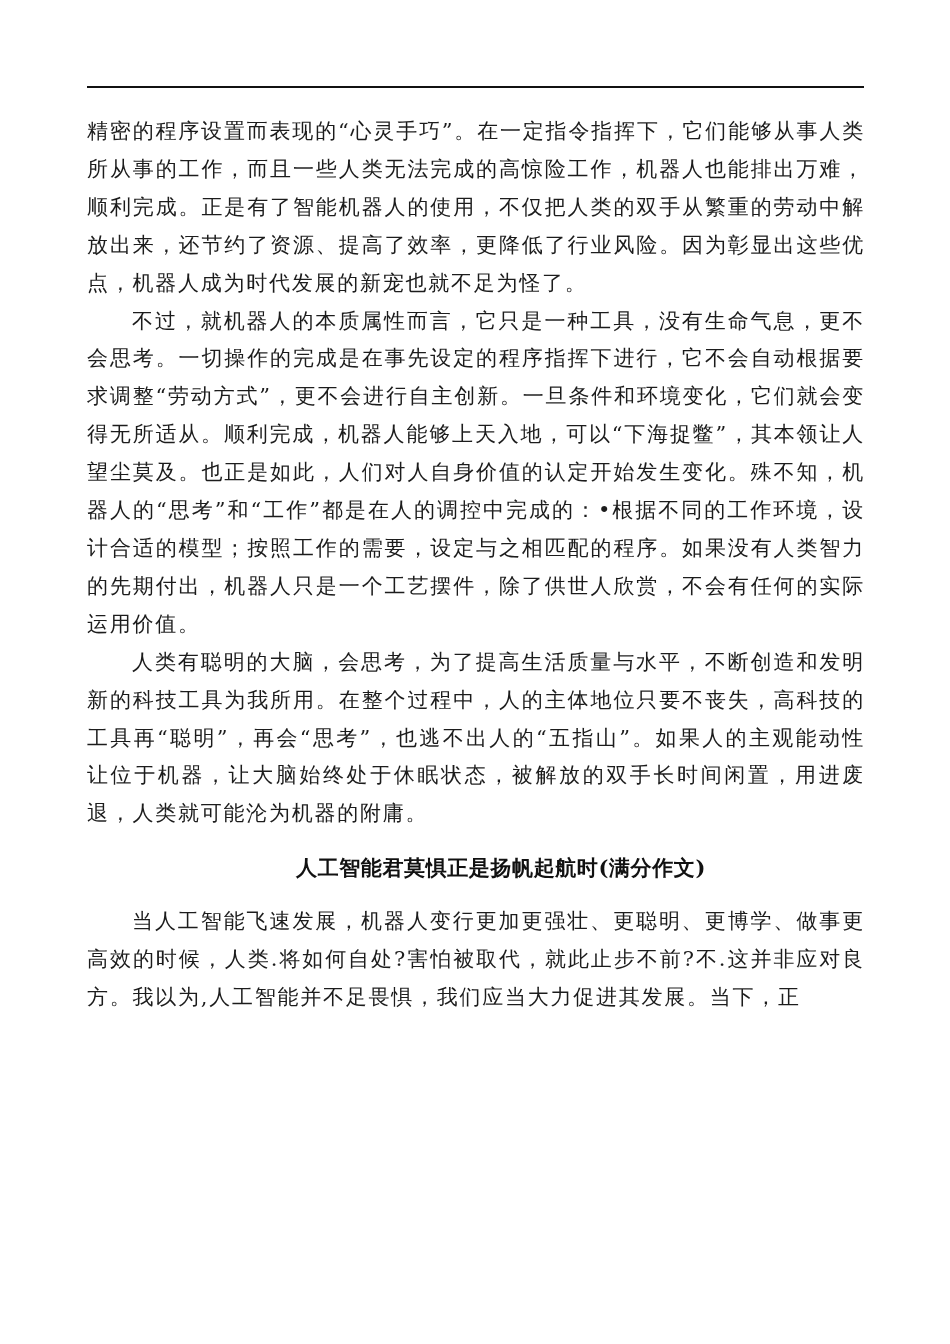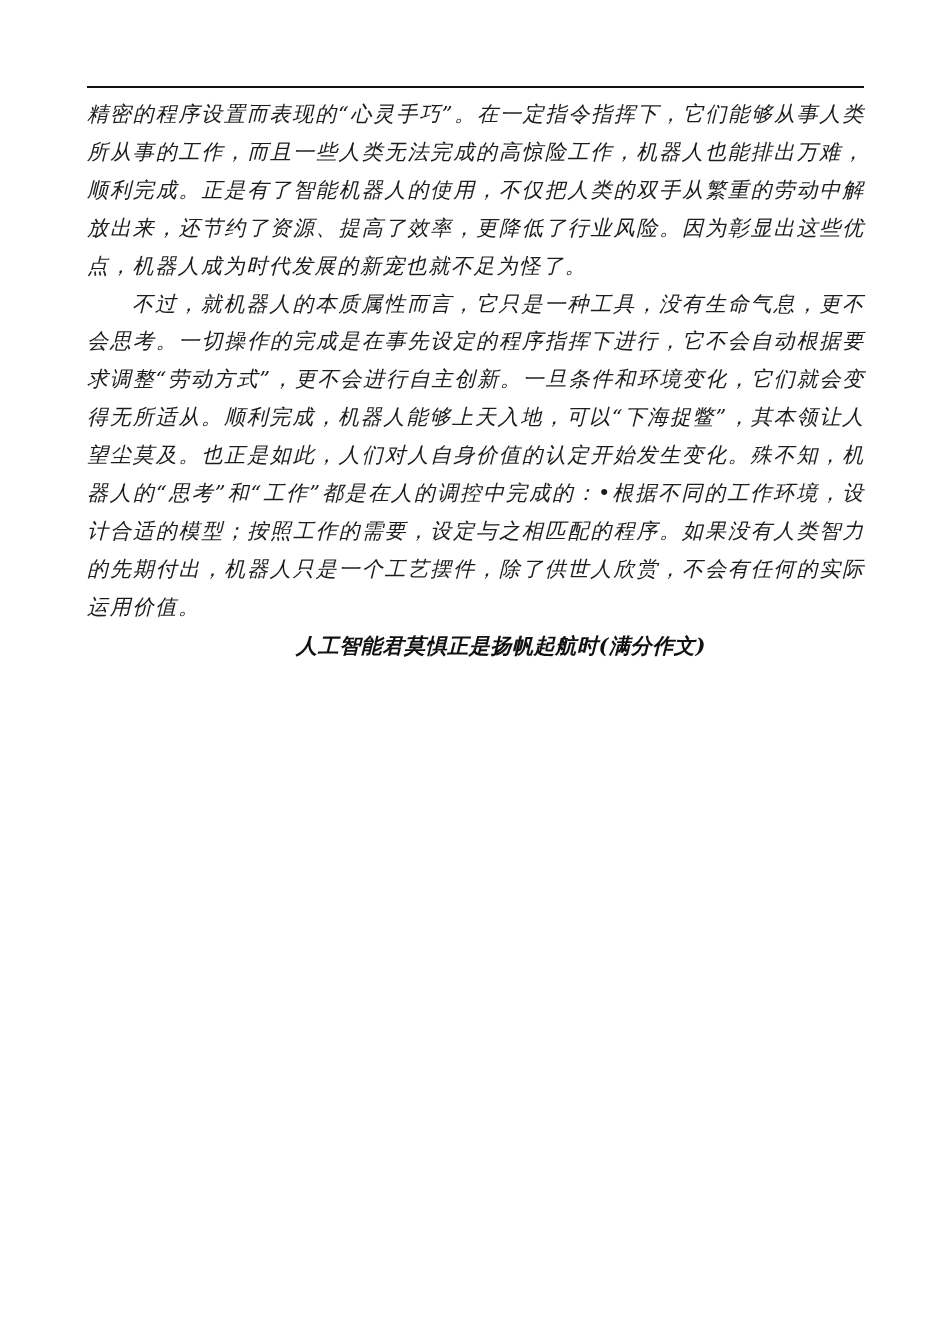--- a/index.html
+++ b/index.html
@@ -25,53 +25,54 @@
     position: absolute;
     left: 87px;
     top: 86px;
     width: 777px;
     height: 2px;
     background: #111111;
   }
   .body-text {
     position: absolute;
     left: 87px;
-    top: 96px;
+    top: 113px;
     width: 778px;
-    font-style: italic;
   }
   .para {
     margin: 0;
     font-size: 21px;
     line-height: 37.9px;
     letter-spacing: 1.75px;
     text-align: justify;
     text-justify: inter-character;
     color: #1c1c1c;
   }
   .para.indent {
     text-indent: 45px;
   }
   .essay-title {
-    margin: 0;
+    margin: 16px;
     font-size: 21px;
     line-height: 37.9px;
     font-weight: bold;
     letter-spacing: 0.6px;
     text-align: center;
     padding-left: 50px;
     color: #111111;
   }
 </style>
 </head>
 <body>
 
 <div class="page">
   <div class="header-rule"></div>
 
   <div class="body-text">
     <p class="para">精密的程序设置而表现的“心灵手巧”。在一定指令指挥下，它们能够从事人类所从事的工作，而且一些人类无法完成的高惊险工作，机器人也能排出万难，顺利完成。正是有了智能机器人的使用，不仅把人类的双手从繁重的劳动中解放出来，还节约了资源、提高了效率，更降低了行业风险。因为彰显出这些优点，机器人成为时代发展的新宠也就不足为怪了。</p>
     <p class="para indent">不过，就机器人的本质属性而言，它只是一种工具，没有生命气息，更不会思考。一切操作的完成是在事先设定的程序指挥下进行，它不会自动根据要求调整“劳动方式”，更不会进行自主创新。一旦条件和环境变化，它们就会变得无所适从。顺利完成，机器人能够上天入地，可以“下海捉鳖”，其本领让人望尘莫及。也正是如此，人们对人自身价值的认定开始发生变化。殊不知，机器人的“思考”和“工作”都是在人的调控中完成的：•根据不同的工作环境，设计合适的模型；按照工作的需要，设定与之相匹配的程序。如果没有人类智力的先期付出，机器人只是一个工艺摆件，除了供世人欣赏，不会有任何的实际运用价值。</p>
+    <p class="para indent">人类有聪明的大脑，会思考，为了提高生活质量与水平，不断创造和发明新的科技工具为我所用。在整个过程中，人的主体地位只要不丧失，高科技的工具再“聪明”，再会“思考”，也逃不出人的“五指山”。如果人的主观能动性让位于机器，让大脑始终处于休眠状态，被解放的双手长时间闲置，用进废退，人类就可能沦为机器的附庸。</p>
 
     <h2 class="essay-title">人工智能君莫惧正是扬帆起航时(满分作文)</h2>
 
+    <p class="para indent">当人工智能飞速发展，机器人变行更加更强壮、更聪明、更博学、做事更高效的时候，人类.将如何自处?害怕被取代，就此止步不前?不.这并非应对良方。我以为,人工智能并不足畏惧，我们应当大力促进其发展。当下，正</p>
   </div>
 </div>
 
 </body></html>

